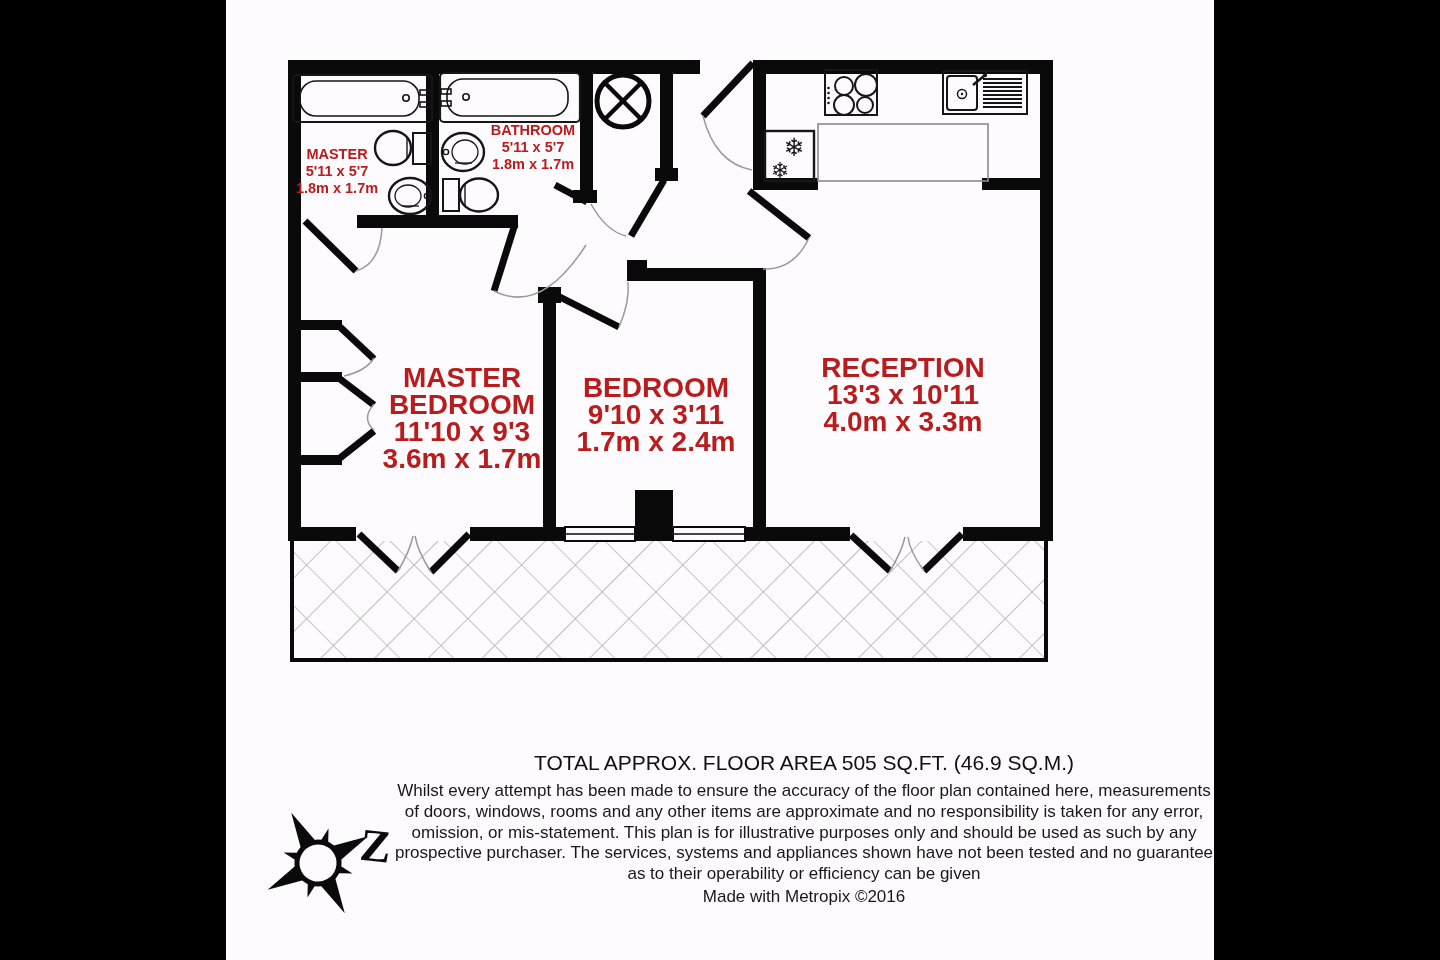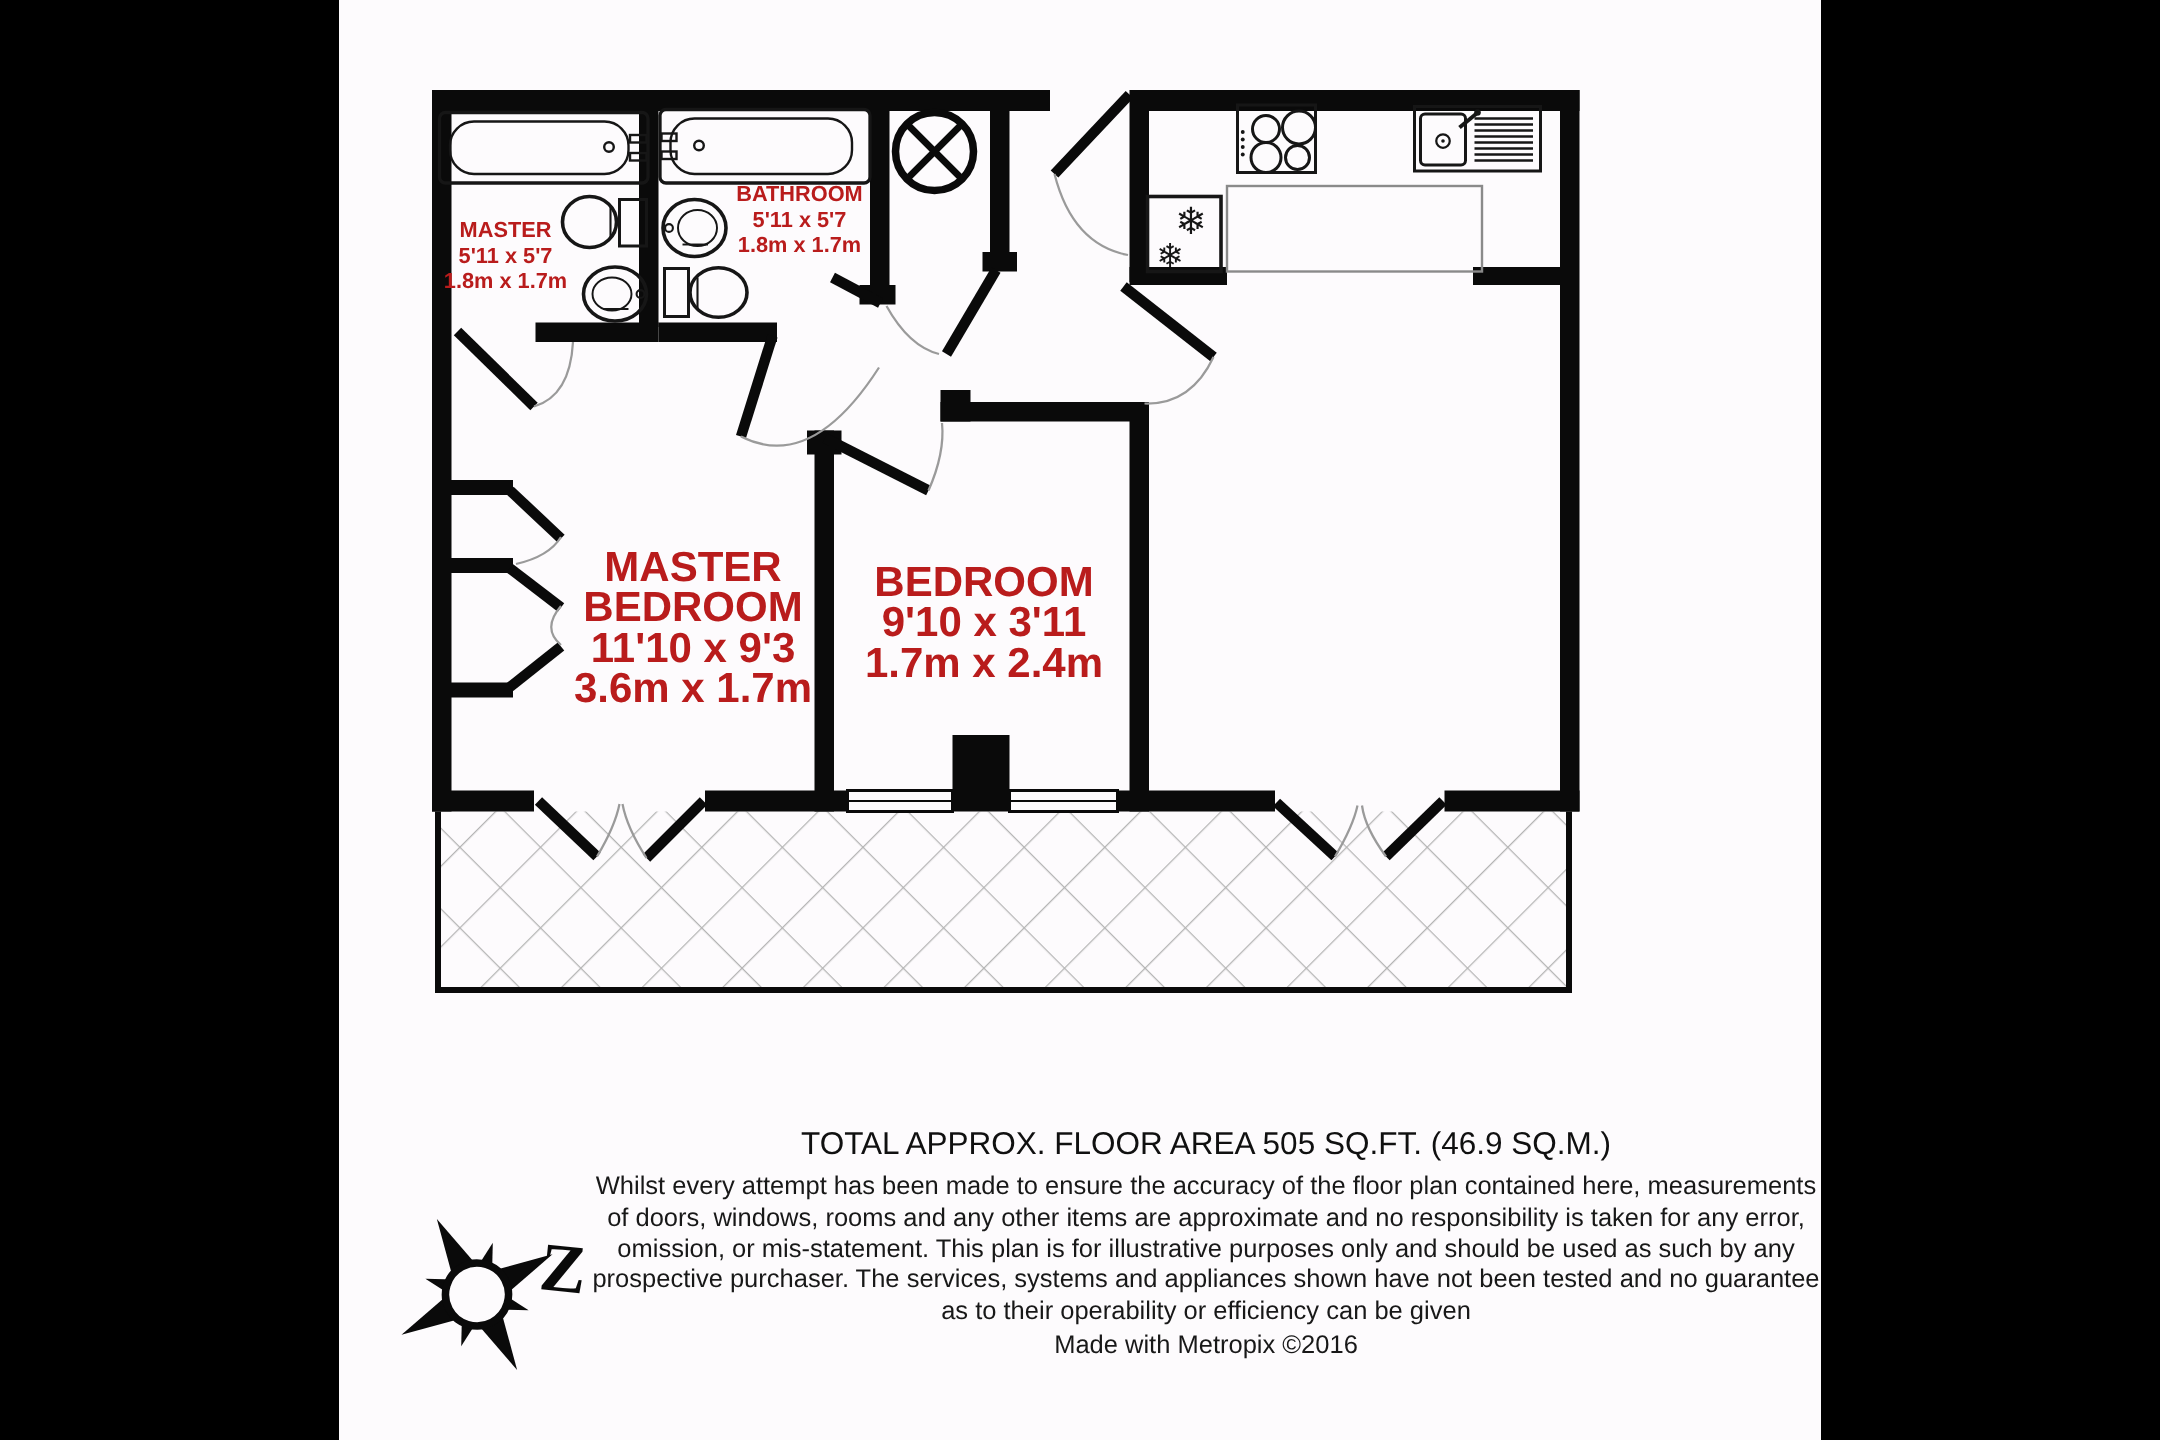--- a/index.html
+++ b/index.html
@@ -237,20 +237,25 @@
       <div>11'10 x 9'3</div>
       <div>3.6m x 1.7m</div>
     </div>
 
     <div class="room-label big" style="left:430px;top:374px;">
       <div>BEDROOM</div>
       <div>9'10 x 3'11</div>
       <div>1.7m x 2.4m</div>
     </div>
 
+    <div class="room-label big" style="left:677px;top:354px;">
+      <div>RECEPTION</div>
+      <div>13'3 x 10'11</div>
+      <div>4.0m x 3.3m</div>
+    </div>
 
 
     <div id="footer">
       <div class="footer-title">TOTAL APPROX. FLOOR AREA 505 SQ.FT. (46.9 SQ.M.)</div>
       <div class="footer-line">Whilst every attempt has been made to ensure the accuracy of the floor plan contained here, measurements</div>
       <div class="footer-line">of doors, windows, rooms and any other items are approximate and no responsibility is taken for any error,</div>
       <div class="footer-line">omission, or mis-statement. This plan is for illustrative purposes only and should be used as such by any</div>
       <div class="footer-line">prospective purchaser. The services, systems and appliances shown have not been tested and no guarantee</div>
       <div class="footer-line">as to their operability or efficiency can be given</div>
       <div class="credit">Made with Metropix ©2016</div>

